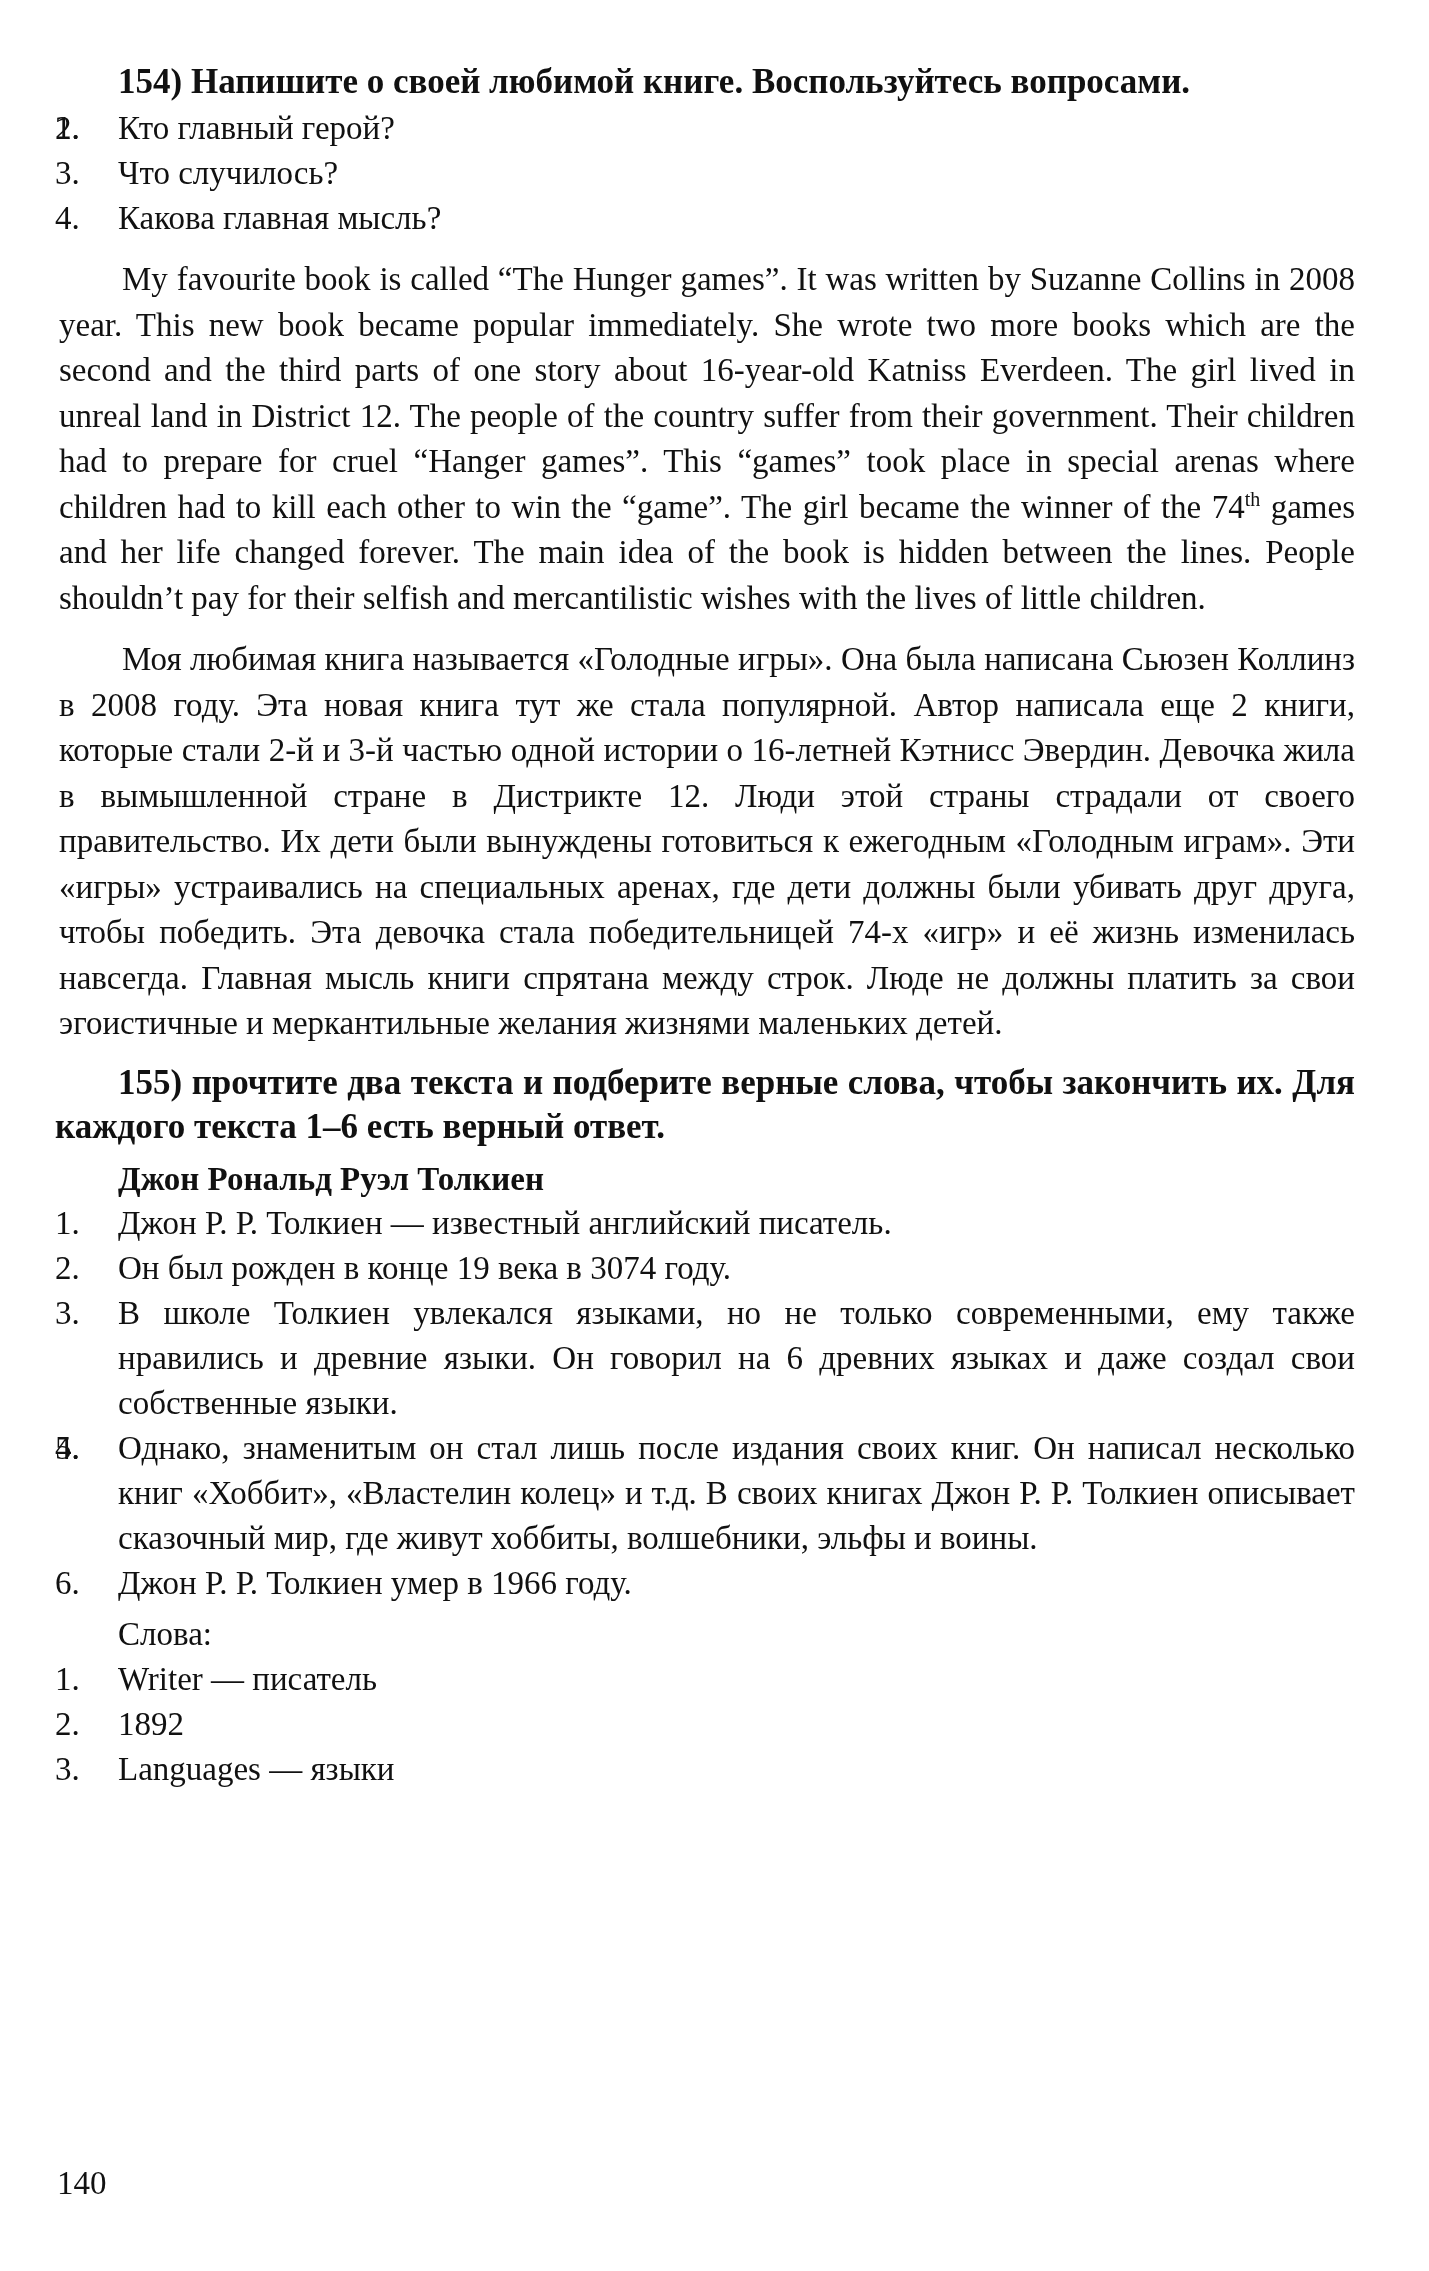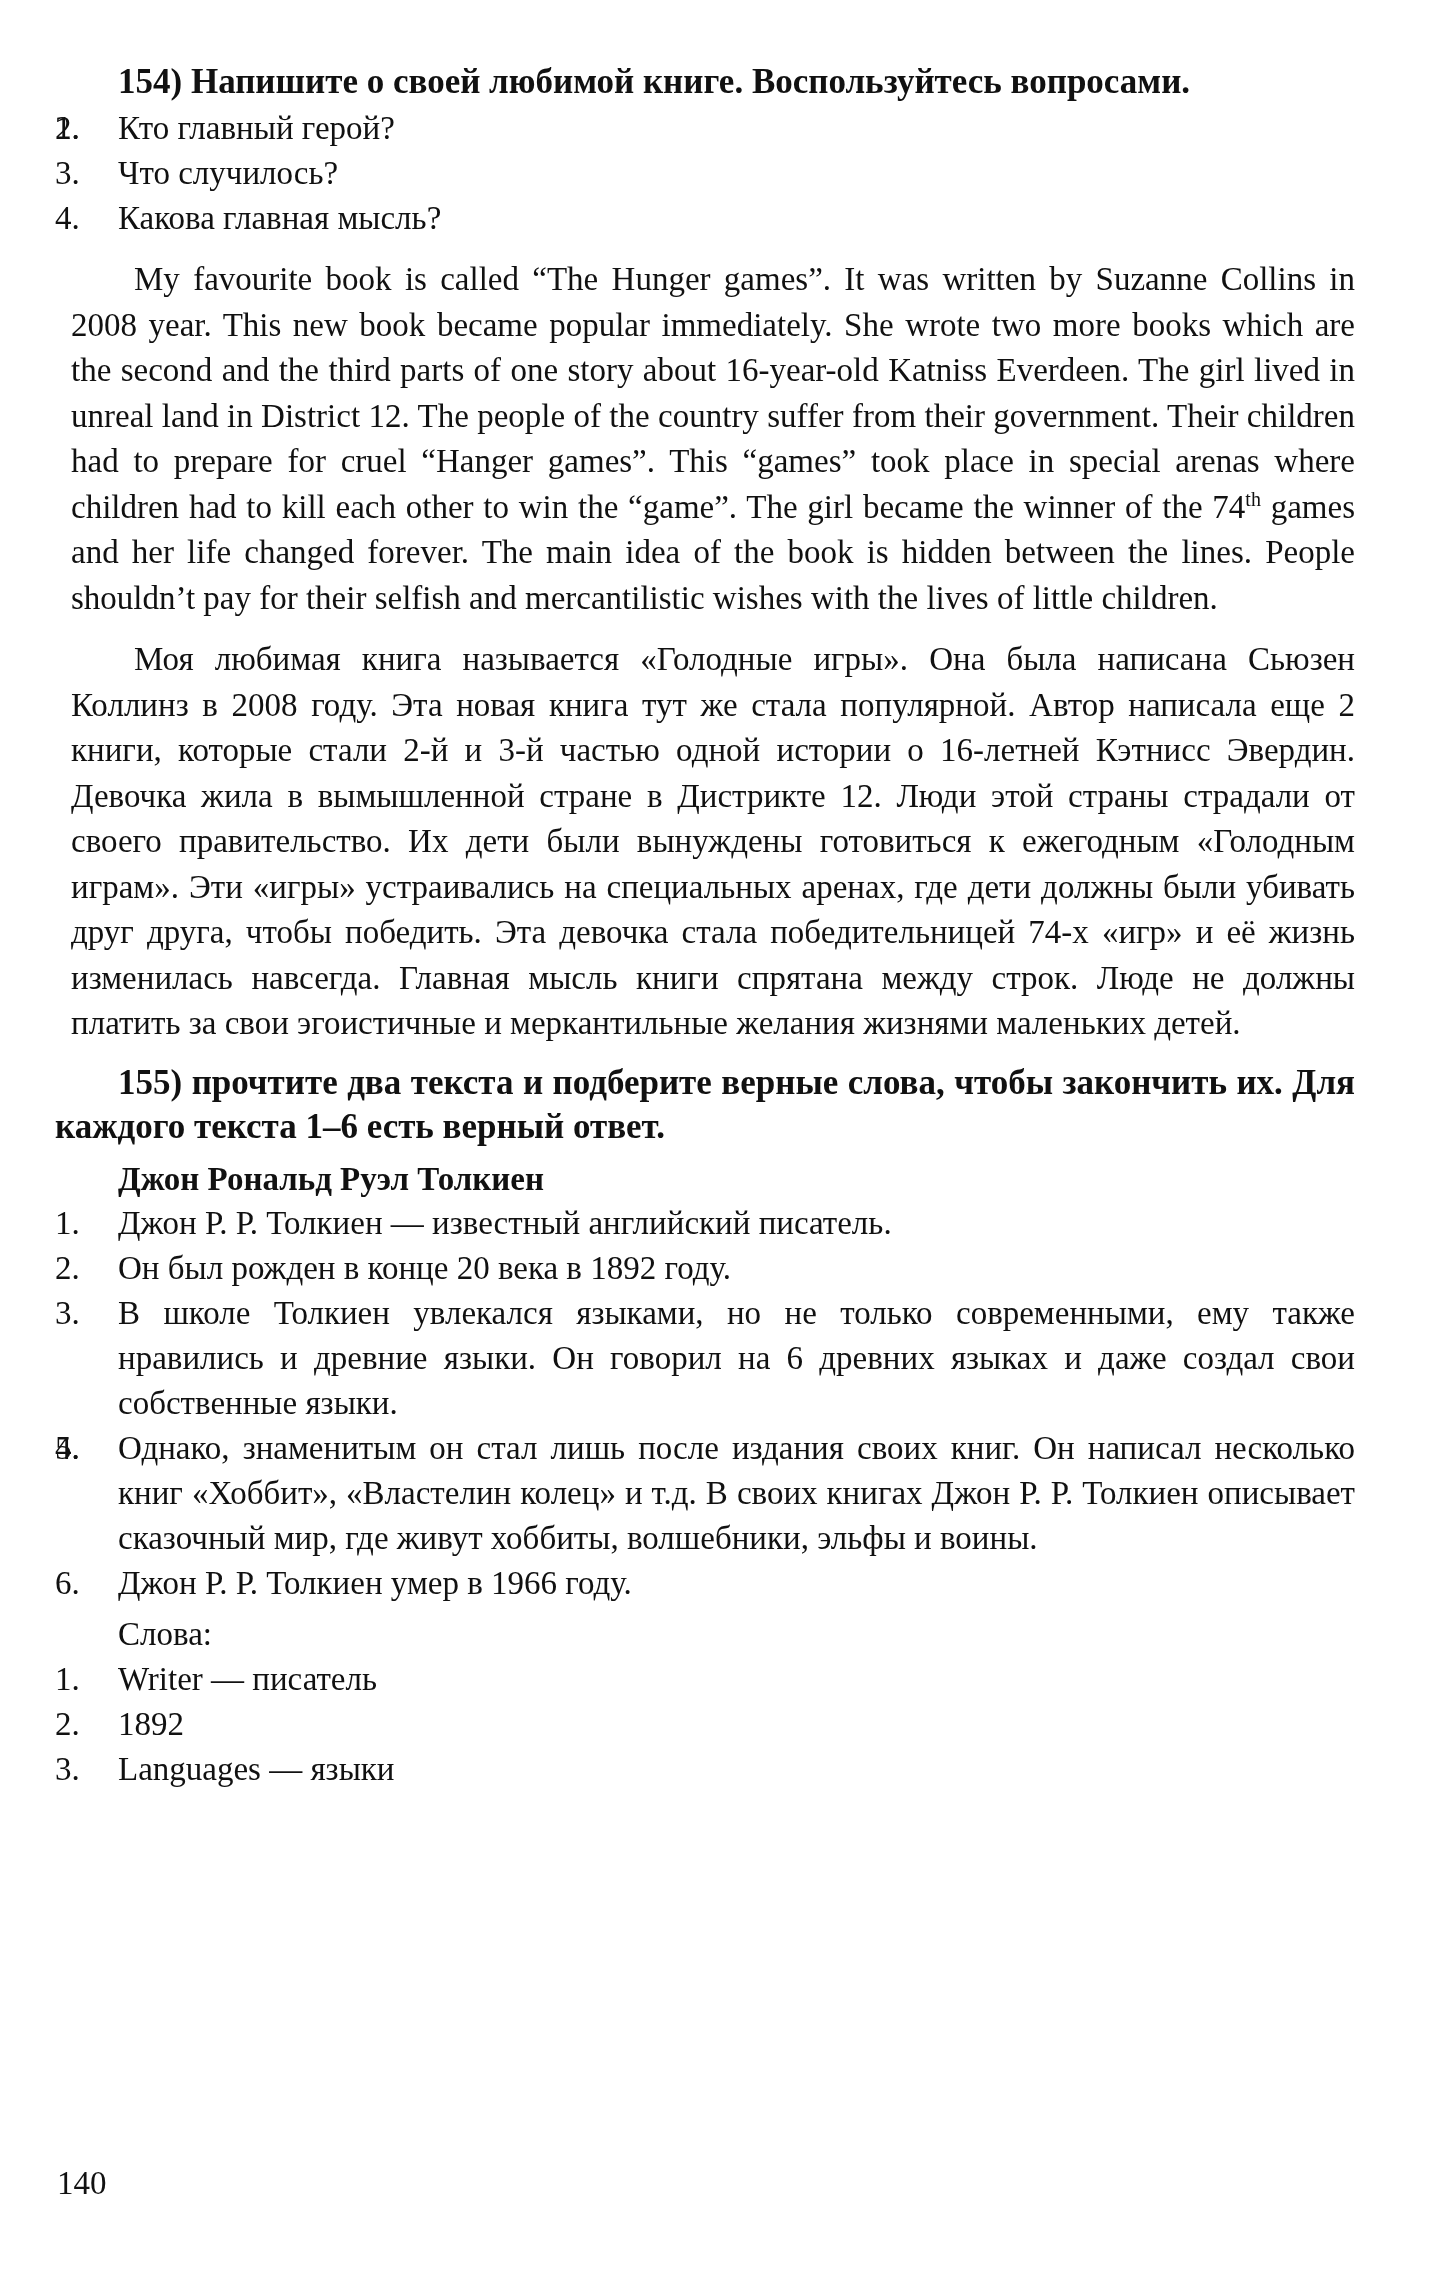--- a/index.html
+++ b/index.html
@@ -4,21 +4,21 @@
 <style>
   html, body { margin:0; padding:0; background:#ffffff; }
   body { width:1429px; height:2271px; position:relative; overflow:hidden;
          font-family:"Liberation Serif", "DejaVu Serif", serif; color:#111; }
   .page { position:absolute; left:55px; top:50px; width:1300px; }
   .task-title { font-weight:bold; font-size:35px; line-height:44px; margin:10px 0 2px 0; padding-left:63px; }
   .task-title.wrap { padding-left:0; text-indent:63px; text-align:justify; margin-top:14px; }
   ol.q { list-style:none; margin:0; padding:0; }
   ol.q li { position:relative; padding-left:63px; font-size:33px; line-height:45px; text-align:justify; }
   ol.q li .num { position:absolute; left:0; top:0; }
-  .para { font-size:33px; line-height:45.5px; text-align:justify; text-indent:63px; margin:16px 0 0 16px; }
+  .para { font-size:33px; line-height:45.5px; text-align:justify; text-indent:63px; margin:16px 0 0 4px; }
   .subhead { font-weight:bold; font-size:33px; line-height:44px; padding-left:63px; margin-top:8px; }
   .words-label { font-size:33px; line-height:45px; padding-left:63px; margin-top:6px; }
   .page-num { position:absolute; left:57px; top:2165px; font-size:33px; }
   sup { font-size:20px; line-height:0; }
 </style>
 </head>
 <body>
 
 <div class="page">
 
@@ -31,21 +31,21 @@
   </ol>
 
   <p class="para"><span>My favourite book is called “The Hunger games”. It was written by Suzanne Collins in 2008 year. This new book became popular immediately. She wrote two more books which are the second and the third parts of one story about 16-year-old Katniss Everdeen. The girl lived in unreal land in District 12. The people of the country suffer from their government. Their children had to prepare for cruel “Hanger games”. This “games” took place in special arenas where children had to kill each other to win the “game”. The girl became the winner of the 74</span><sup>th</sup><span> games and her life changed forever. The main idea of the book is hidden between the lines. People shouldn’t pay for their selfish and mercantilistic wishes with the lives of little children.</span></p>
 
   <p class="para">Моя любимая книга называется «Голодные игры». Она была написана Сьюзен Коллинз в 2008 году. Эта новая книга тут же стала популярной. Автор написала еще 2 книги, которые стали 2-й и 3-й частью одной истории о 16-летней Кэтнисс Эвердин. Девочка жила в вымышленной стране в Дистрикте 12. Люди этой страны страдали от своего правительство. Их дети были вынуждены готовиться к ежегодным «Голодным играм». Эти «игры» устраивались на специальных аренах, где дети должны были убивать друг друга, чтобы победить. Эта девочка стала победительницей 74-х «игр» и её жизнь изменилась навсегда. Главная мысль книги спрятана между строк. Люде не должны платить за свои эгоистичные и меркантильные желания жизнями маленьких детей.</p>
 
   <div class="task-title wrap">155) прочтите два текста и подберите верные слова, чтобы закончить их. Для каждого текста 1–6 есть верный ответ.</div>
   <div class="subhead">Джон Рональд Руэл Толкиен</div>
   <ol class="q">
     <li><span class="num">1.</span><span>Джон Р. Р. Толкиен — известный английский писатель.</span></li>
-    <li><span class="num">2.</span><span>Он был рожден в конце 20 века в 1892 году.</span></li>
+    <li><span class="num">2.</span><span>Он был рожден в конце 19 века в 3074 году.</span></li>
     <li><span class="num">3.</span><span>В школе Толкиен увлекался языками, но не только современными, ему также нравились и древние языки. Он говорил на 6 древних языках и даже создал свои собственные языки.</span></li>
     <li><span class="num">4.</span></li>
     <li><span class="num">5.</span><span>Однако, знаменитым он стал лишь после издания своих книг. Он написал несколько книг «Хоббит», «Властелин колец» и т.д. В своих книгах Джон Р. Р. Толкиен описывает сказочный мир, где живут хоббиты, волшебники, эльфы и воины.</span></li>
     <li><span class="num">6.</span><span>Джон Р. Р. Толкиен умер в 1966 году.</span></li>
   </ol>
 
   <div class="words-label">Слова:</div>
   <ol class="q">
     <li><span class="num">1.</span><span>Writer — писатель</span></li>
     <li><span class="num">2.</span><span>1892</span></li>

